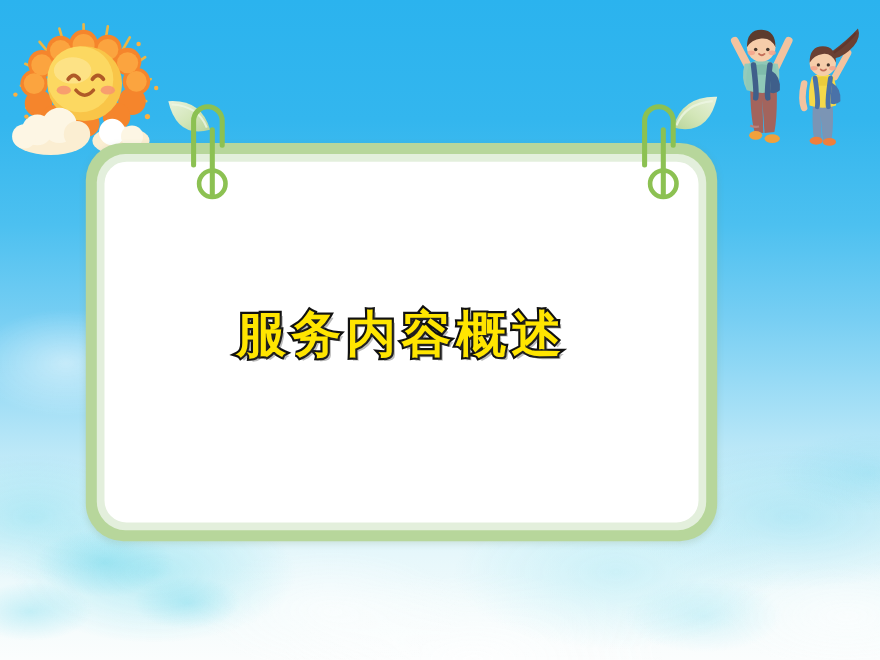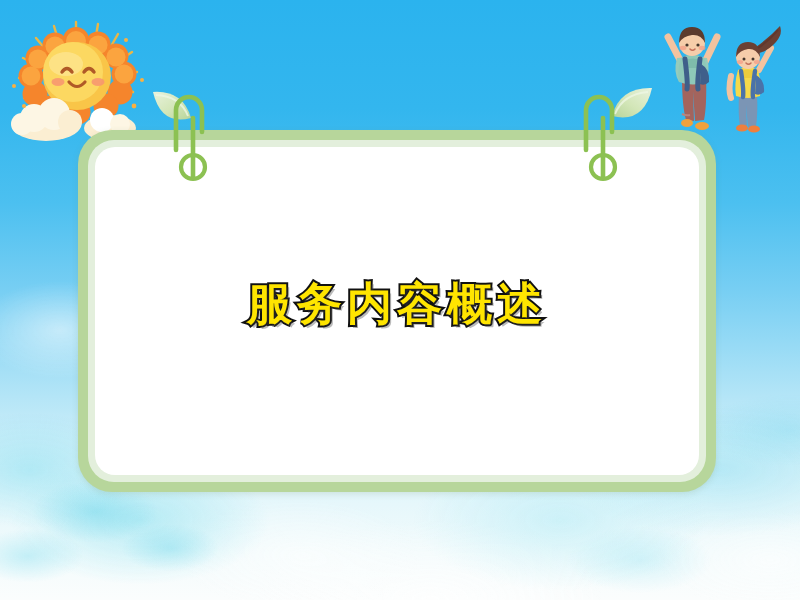--- a/index.html
+++ b/index.html
@@ -37,21 +37,21 @@
   .sky-wash2{position:absolute;inset:0;opacity:.55;
     background:
       radial-gradient(90px 44px at 95px 512px, rgba(58,200,228,.55), rgba(58,200,228,0) 70%),
       radial-gradient(70px 34px at 170px 548px, rgba(58,200,228,.45), rgba(58,200,228,0) 70%),
       radial-gradient(80px 38px at 28px 556px, rgba(70,206,232,.5), rgba(70,206,232,0) 70%),
       radial-gradient(100px 46px at 640px 560px, rgba(86,210,234,.35), rgba(86,210,234,0) 72%),
       radial-gradient(120px 50px at 790px 430px, rgba(86,206,234,.4), rgba(86,206,234,0) 72%),
       radial-gradient(60px 30px at 240px 470px, rgba(255,255,255,.5), rgba(255,255,255,0) 70%);}
 
   
-  .card-outer{position:absolute;left:78px;top:130px;width:638px;height:362px;
+  .card-outer{position:absolute;left:78px;top:130px;width:574px;height:362px;
               background:#b7d69b;border-radius:34px;
               box-shadow:0 2px 6px rgba(120,150,110,.20);}
   .card-mid{position:absolute;left:10px;top:10px;right:10px;bottom:10px;
             background:#e3efdc;border-radius:26px;}
   .card-inner{position:absolute;left:7px;top:7px;right:7px;bottom:7px;
               background:#ffffff;border-radius:20px;}
 
   
   .title-wrap{position:absolute;left:0;top:0;width:100%;height:100%;
               display:flex;align-items:center;justify-content:center;}

